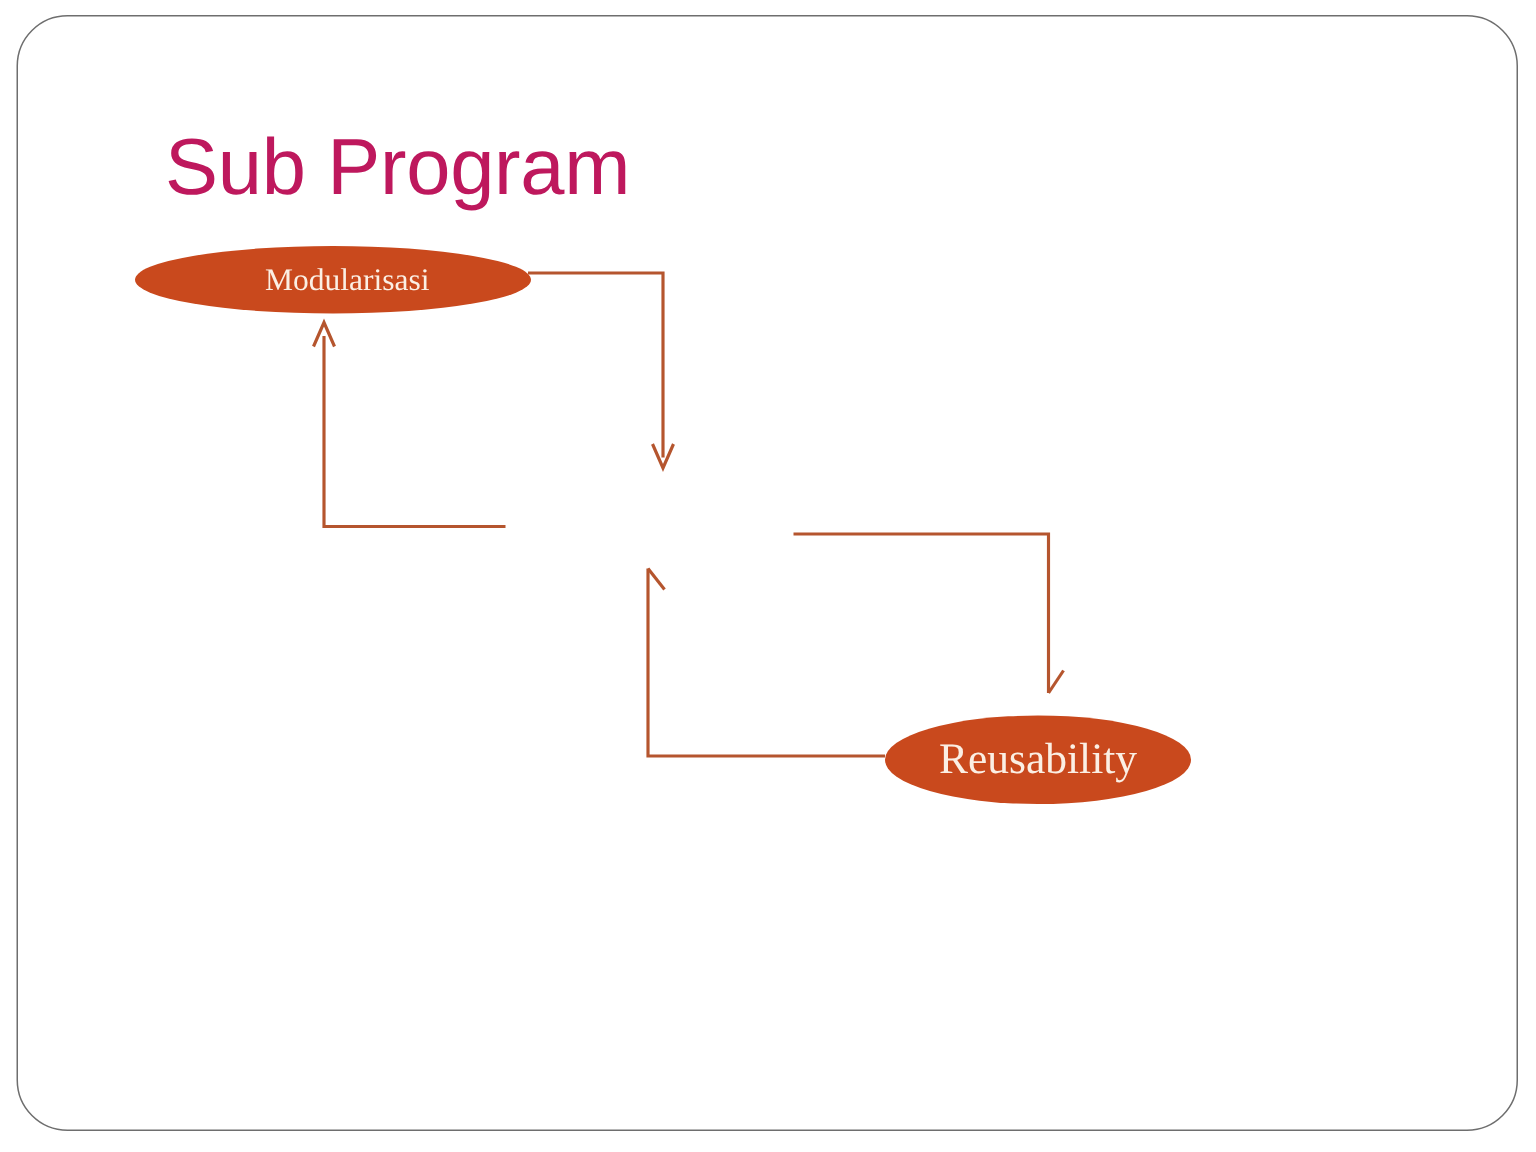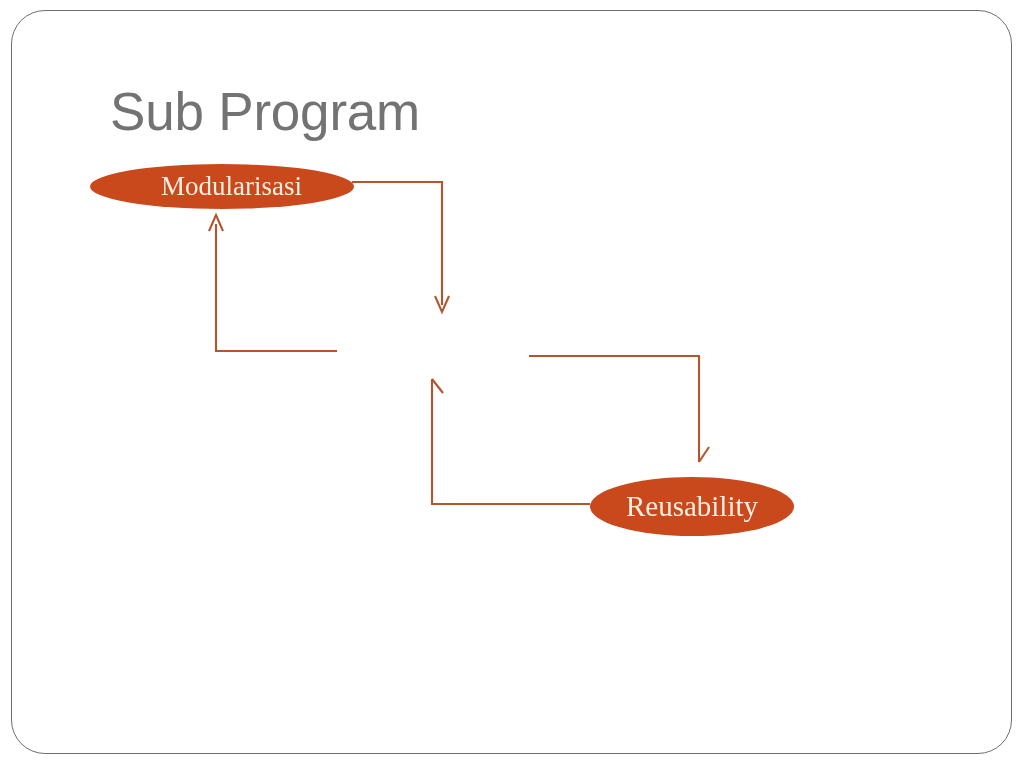--- a/index.html
+++ b/index.html
@@ -32,21 +32,21 @@
     background: transparent;
     pointer-events: none;
   }
   #slide-title {
     position: absolute;
     left: 110px;
     top: 84px;
     font-family: "Liberation Sans", sans-serif;
     font-size: 53px;
     font-weight: 400;
-    color: #737373;
+    color: #be185d;
     letter-spacing: -0.2px;
     white-space: nowrap;
     line-height: 1.05;
   }
   
   #connectors {
     position: absolute;
     left: 0;
     top: 0;
     width: 1024px;
@@ -68,21 +68,21 @@
     white-space: nowrap;
     line-height: 1;
     text-align: center;
   }
   #node-modularisasi {
     left: 90px;
     top: 164px;
     width: 264px;
     height: 45px;
   }
-  #node-modularisasi .node-label { font-size: 27px; margin-left: 19px; }
+  #node-modularisasi .node-label { font-size: 21px; margin-left: 19px; }
   #node-sederhana {
     left: 336px;
     top: 327px;
     width: 193px;
     height: 49px;
   }
   #node-sederhana .node-label { font-size: 27px; }
   #node-reusability {
     left: 590px;
     top: 477px;

